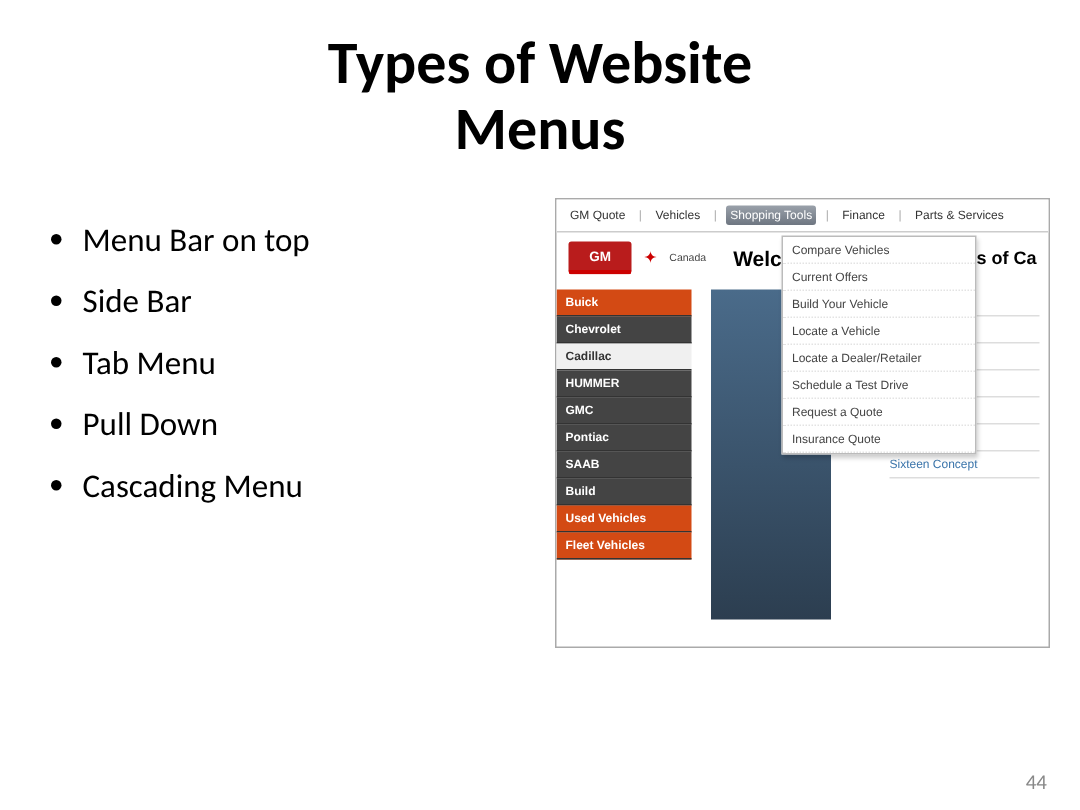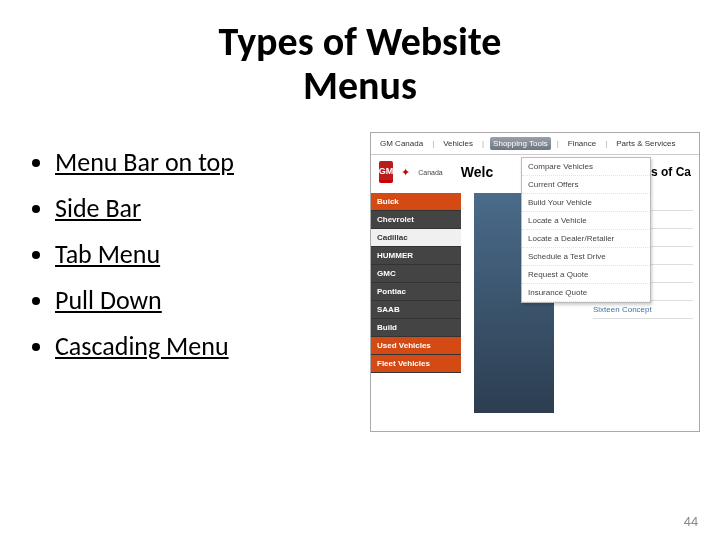--- a/index.html
+++ b/index.html
@@ -25,23 +25,22 @@
     align-items: flex-start;
     padding: 0 20px;
   }
   .bullets {
     flex: 0 0 350px;
   }
   .bullets ul {
     list-style: disc;
     margin: 0;
     padding-left: 35px;
-    font-size: 26px;
+    font-size: 22px;
     color: #000;
-    text-decoration: underline;
   }
   .bullets li {
     margin: 14px 0;
   }
   .screenshot {
     flex: 1;
     border: 1px solid #aaa;
     background: #fff;
     font-family: Arial, sans-serif;
     font-size: 8px;
@@ -70,21 +69,21 @@
     border-radius: 2px;
   }
   .sep { color: #aaa; }
   .welcomebar {
     display: flex;
     align-items: center;
     padding: 6px 8px;
     gap: 6px;
   }
   .gm-logo {
-    width: 14px;
+    width: 42px;
     height: 22px;
     background: #b91c1c;
     border-radius: 2px;
     display: flex;
     align-items: center;
     justify-content: center;
     color: #fff;
     font-weight: bold;
     font-size: 9px;
     border-bottom: 3px solid #c00;
@@ -175,21 +174,21 @@
       <li>Menu Bar on top</li>
       <li>Side Bar</li>
       <li>Tab Menu</li>
       <li>Pull Down</li>
       <li>Cascading Menu</li>
     </ul>
   </div>
 
   <div class="screenshot">
     <div class="topnav">
-      <span class="tab">GM Canada</span>
+      <span class="tab">GM Quote</span>
       <span class="sep">|</span>
       <span class="tab">Vehicles</span>
       <span class="sep">|</span>
       <span class="tab active">Shopping Tools</span>
       <span class="sep">|</span>
       <span class="tab">Finance</span>
       <span class="sep">|</span>
       <span class="tab">Parts &amp; Services</span>
     </div>
 

